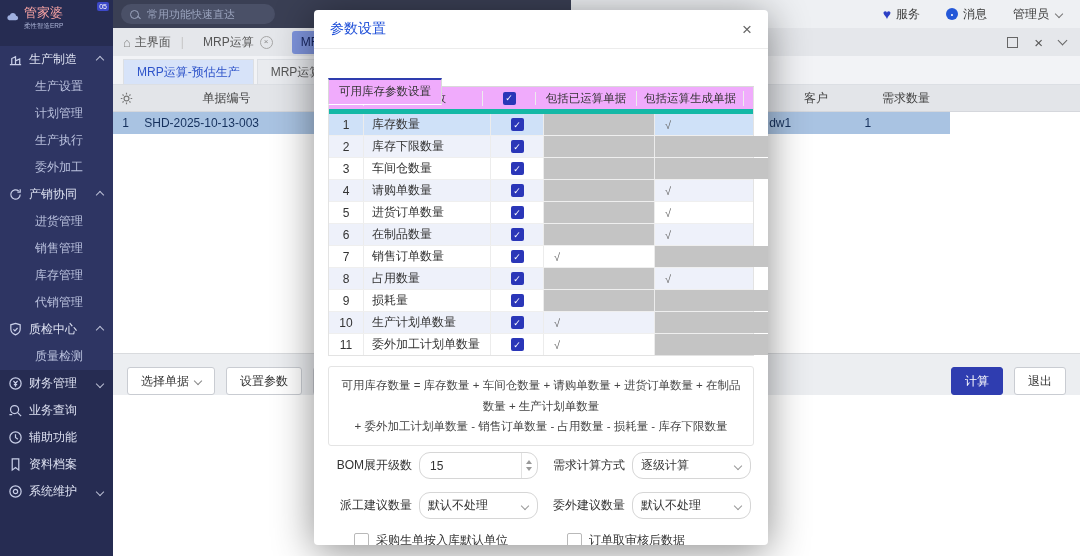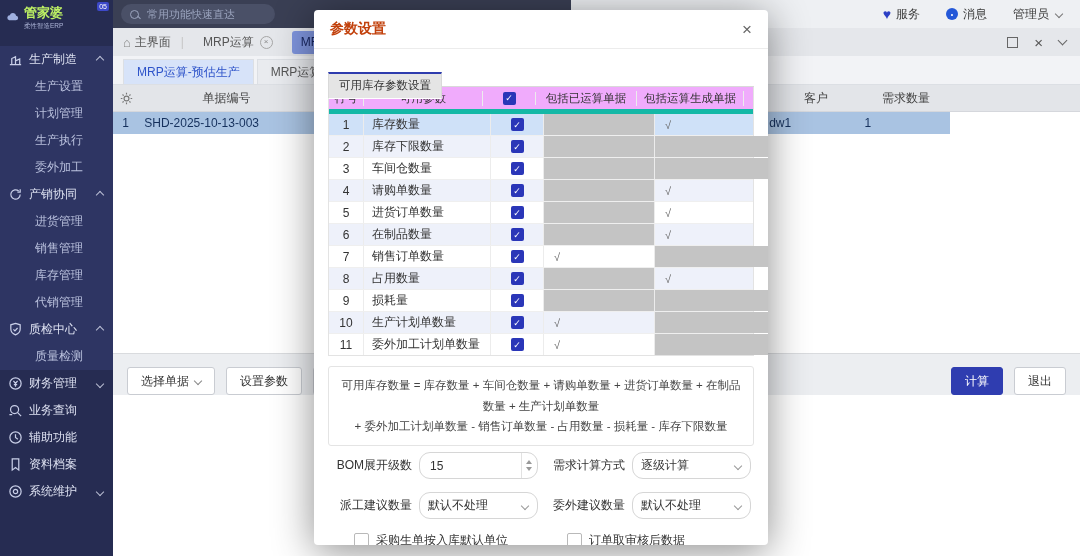--- a/index.html
+++ b/index.html
@@ -2,21 +2,21 @@
 <html><head>
 <meta charset="utf-8">
 <style>
   html,body{margin:0;padding:0;background:#cfd2d8}
   .app{position:relative;width:1080px;height:556px;background:#fff;overflow:hidden;
        font-family:"Liberation Sans","DejaVu Sans",sans-serif;font-size:12px;color:#333}
   
   .sidebar{position:absolute;left:0;top:0;width:113px;height:556px;background:#262c52;color:#c9cfe8;z-index:2}
   .logo{height:30px;display:flex;align-items:center;gap:4px;padding:2px 5px;position:relative}
   .logo-badge{position:absolute;top:2px;right:4px;background:#3d49c9;color:#fff;font-size:7px;line-height:9px;padding:0 2px;border-radius:2px}
-  .brand{color:#bef264;font-weight:bold;font-size:13px;white-space:nowrap}
+  .brand{color:#fca5a5;font-weight:normal;font-size:13px;white-space:nowrap}
   .brand-sub{color:#aeb6d8;font-size:6.5px;white-space:nowrap}
   .smenu{padding-top:12px}
   .sgroup.expanded{background:#2e3563}
   .sitem{height:27px;display:flex;align-items:center;cursor:pointer}
   .sitem.head{padding:0 8px;gap:6px;color:#dde1f1}
   .sitem.child{padding-left:35px;color:#b9c0dd}
   .sico{width:15px;height:15px;display:inline-flex}
   .sico svg{width:15px;height:15px}
   .chev{width:5px;height:5px;border-right:1.3px solid currentColor;border-bottom:1.3px solid currentColor;display:inline-block}
   .chev.down{transform:rotate(45deg)}
@@ -71,25 +71,25 @@
   
   .btoolbar{height:41px;background:#eceef1;border-top:1px solid #d9dbde;display:flex;align-items:flex-end;padding:0 14px;gap:11px}
   .btn{height:28px;padding:0 13px;background:#fff;border:1px solid #c9ccd2;border-radius:3px;display:inline-flex;align-items:center;gap:6px;color:#333;cursor:pointer;font-size:12px;font-family:inherit}
   .btn .chev{color:#888}
   .btn.primary{background:#2f3db0;border-color:#2f3db0;color:#fff}
   .spacer{flex:1}
   
   .modal{position:absolute;left:314px;top:10px;width:454px;height:535px;background:#fff;border-radius:4px;
          box-shadow:0 6px 40px rgba(0,0,0,.45);display:flex;flex-direction:column;z-index:10}
   .m-header{height:38px;flex:0 0 38px;display:flex;align-items:center;justify-content:space-between;padding:0 16px;border-bottom:1px solid #ececec}
-  .m-title{font-size:14px;font-weight:bold;color:#c2410c}
+  .m-title{font-size:14px;font-weight:normal;color:#1d4ed8}
   .m-close{font-size:17px;color:#666;cursor:pointer;line-height:1}
   .m-body{flex:1;padding:10px 14px 0;display:flex;flex-direction:column;overflow:hidden}
   .m-tabs{display:flex;border-bottom:1px solid #d9d9d9}
-  .m-tab{padding:4px 10px 5px;border:1px solid #d9d9d9;border-bottom:1px solid #fff;border-top:2px solid #2e3cae;background:#e5e5e5;font-size:11.5px;color:#333;position:relative;top:13px;cursor:pointer}
+  .m-tab{padding:4px 10px 5px;border:1px solid #d9d9d9;border-bottom:1px solid #fff;border-top:2px solid #2e3cae;background:#f0abfc;font-size:11.5px;color:#333;position:relative;top:19px;cursor:pointer}
   .ptable{border:1px solid #e3e3e3;border-top:none}
   .thead{display:flex;height:22px;background:#f0abfc;border-bottom:5px solid #14b8a6;align-items:center;color:#333}
   .thead .tc{font-size:11.5px;justify-content:center;padding-left:0}
   .trow{display:flex;height:21px;align-items:stretch;border-bottom:1px solid #efefef}
   .trow:last-child{border-bottom:none}
   .trow.alt{background:#eef1fa}
   .trow.sel{background:#cfe1f8}
   .tc{display:flex;align-items:center;border-right:1px solid #ececec}
   .tc:last-child{border-right:none}
   .c-no{width:34px;justify-content:center;flex:0 0 34px}

